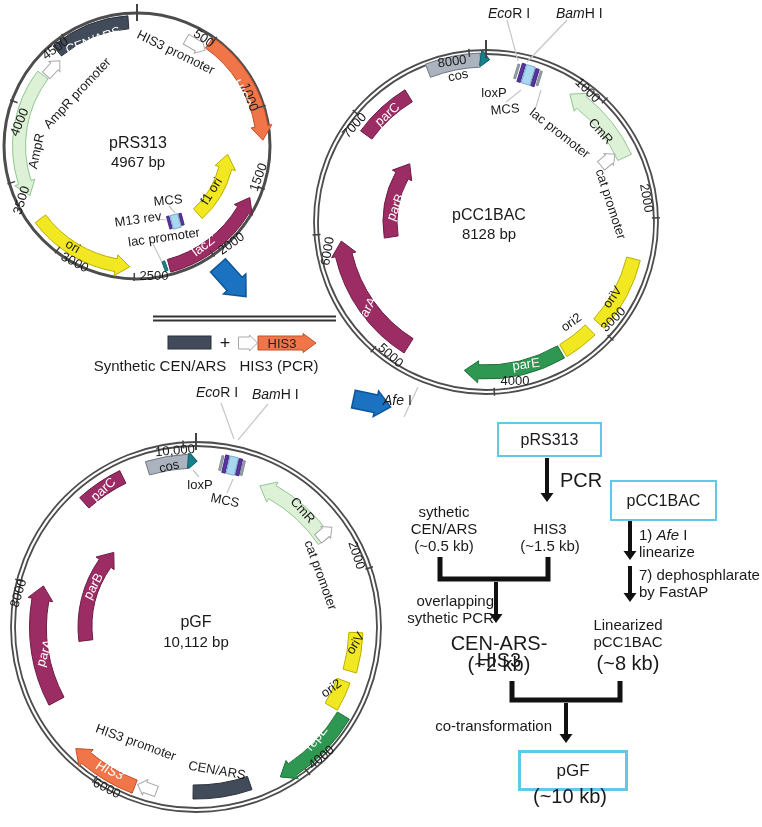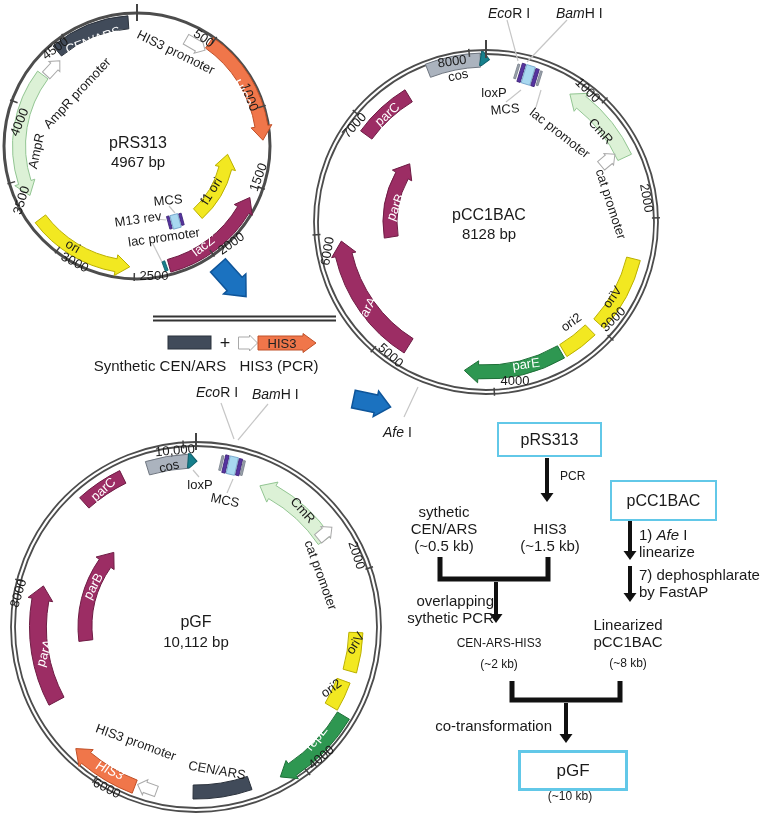--- a/index.html
+++ b/index.html
@@ -12,21 +12,21 @@
   .num{font-size:13px;letter-spacing:0px;}
   .pname{font-size:16px;}
   .psize{font-size:15px;}
   .it{font-style:italic;}
   .enz{font-size:14px;}
   .flowtxt{position:absolute;z-index:2;font-size:15px;line-height:17px;}
   .ctr{text-align:center;}
   .rgt{text-align:right;}
   .fbox{position:absolute;z-index:2;background:#fff;border:2px solid #62C8E8;
         display:flex;align-items:center;justify-content:center;font-size:16px;}
-  .big{font-size:12px;}
+  .big{font-size:20px;}
 </style>
 </head>
 <body>
 
 <div id="canvas">
   <svg id="geo" width="762" height="827" viewBox="0 0 762 827">
       <circle cx="137" cy="146" r="133" fill="none" stroke="#4d4d4d" stroke-width="3"></circle>
       <circle cx="486" cy="222" r="172" fill="none" stroke="#4d4d4d" stroke-width="1.8"></circle>
       <circle cx="486" cy="222" r="168" fill="none" stroke="#4d4d4d" stroke-width="1.8"></circle>
       <circle cx="196" cy="627" r="185" fill="none" stroke="#4d4d4d" stroke-width="1.8"></circle>
@@ -204,21 +204,21 @@
   <span class="lbl" style="left:601px;top:131px;transform:translate(-50%,-50%) rotate(48deg);">CmR</span>
   <span class="lbl" style="left:611px;top:204px;transform:translate(-50%,-50%) rotate(72deg);">cat promoter</span>
   <span class="lbl" style="left:612px;top:297px;transform:translate(-50%,-50%) rotate(-55deg);">oriV</span>
   <span class="lbl" style="left:571px;top:322px;transform:translate(-50%,-50%) rotate(-35deg);">ori2</span>
   <span class="lbl wht" style="left:526px;top:364px;transform:translate(-50%,-50%) rotate(-8deg);">parE</span>
   <span class="lbl wht" style="left:366px;top:310px;transform:translate(-50%,-50%) rotate(-60deg);">parA</span>
   <span class="lbl wht" style="left:395px;top:207px;transform:translate(-50%,-50%) rotate(-68deg);">parB</span>
   <span class="lbl wht" style="left:387px;top:114px;transform:translate(-50%,-50%) rotate(-42deg);">parC</span>
   <span class="lbl enz" style="left:488px;top:6px;"><i class="it">Eco</i><span>R I</span></span>
   <span class="lbl enz" style="left:556px;top:6px;"><i class="it">Bam</i><span>H I</span></span>
-  <span class="lbl enz" style="left:383px;top:425px;"><i class="it">Afe</i><span> I</span></span>
+  <span class="lbl enz" style="left:383px;top:393px;"><i class="it">Afe</i><span> I</span></span>
 
   <span class="lbl pname" style="left:196px;top:622px;transform:translate(-50%,-50%);">pGF</span>
   <span class="lbl psize" style="left:196px;top:641px;transform:translate(-50%,-50%);">10,112 bp</span>
   <span class="lbl num" style="left:357px;top:555px;transform:translate(-50%,-50%) rotate(72deg);">2000</span>
   <span class="lbl num" style="left:321px;top:757px;transform:translate(-50%,-50%) rotate(-40deg);">4000</span>
   <span class="lbl num" style="left:107px;top:788px;transform:translate(-50%,-50%) rotate(28deg);">6000</span>
   <span class="lbl num" style="left:18px;top:593px;transform:translate(-50%,-50%) rotate(-73deg);">8000</span>
   <span class="lbl num" style="left:175px;top:450px;transform:translate(-50%,-50%) rotate(-5deg);">10,000</span>
   <span class="lbl" style="left:169px;top:466px;transform:translate(-50%,-50%) rotate(-13deg);">cos</span>
   <span class="lbl" style="left:200px;top:484px;transform:translate(-50%,-50%);">loxP</span>

